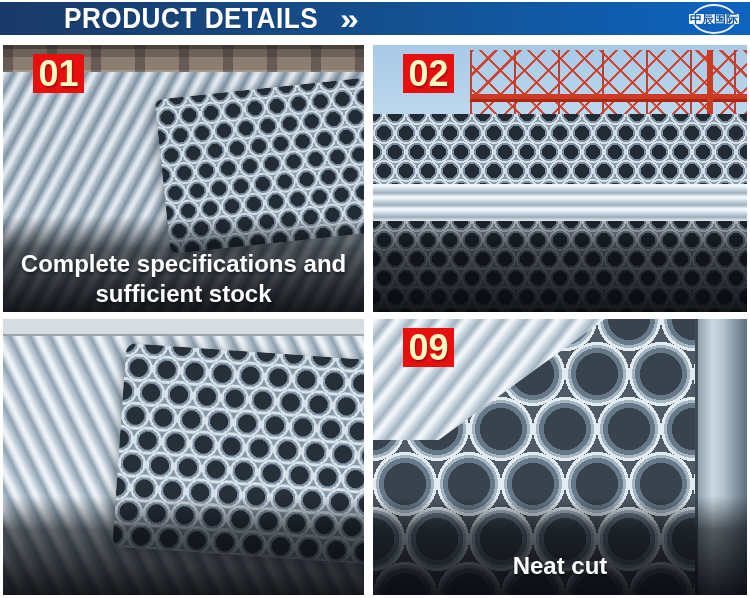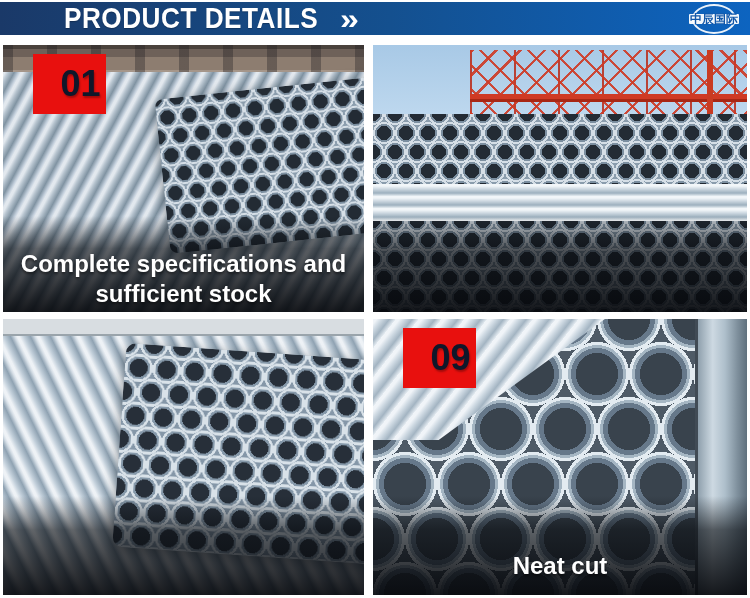--- a/index.html
+++ b/index.html
@@ -38,26 +38,25 @@
   
   .grid {
     position:absolute; top:45px; left:3px; right:3px; bottom:3px;
     display:grid; grid-template-columns:361px 1fr; grid-template-rows:267px 1fr;
     gap:7px 9px;
   }
   .card { position:relative; margin:0; overflow:hidden; background:#9fb0bf; }
   .layer { position:absolute; }
 
   .badge {
-    position:absolute; left:30px; top:9px; width:51px; height:60px; z-index:3;
+    position:absolute; left:30px; top:9px; width:51px; height:39px; z-index:3;
     background:var(--accent_red,#e8100e);
-    color:#0f172a; font-size:36px; font-weight:bold;
+    color:#fef9c3; font-size:36px; font-weight:bold;
     display:flex; align-items:center; justify-content:center;
     text-shadow:1px 2px 2px rgba(0,0,0,.3);
-    padding-left:22px;
   }
   .shade {
     position:absolute; left:0; right:0; bottom:0; height:36%; z-index:2;
     background:linear-gradient(180deg, rgba(10,13,17,0) 0%, rgba(10,13,17,.62) 34%, rgba(7,9,13,.93) 100%);
   }
   .caption {
     position:absolute; left:0; right:0; bottom:4px; z-index:3;
     color:var(--caption_text,#ffffff); font-size:24px; font-weight:bold;
     text-align:center; line-height:1.22; padding:0 14px;
     text-shadow:0 2px 3px rgba(0,0,0,.55);
@@ -179,20 +178,21 @@
     </figure>
 
     <figure class="card">
       <div class="layer q2-sky"></div>
       <div class="layer q2-crane"></div>
       <div class="layer q2-mast"></div>
       <div class="layer q2-tier1 ends-md"></div>
       <div class="layer q2-bodies"></div>
       <div class="layer q2-tier2 ends-md"></div>
       <div class="shade"></div>
+      <div class="badge">02</div>
     </figure>
 
     <figure class="card">
       <div class="layer q3-roof"></div>
       <div class="layer q3-diag"></div>
       <div class="layer q3-cluster"></div>
       <div class="shade"></div>
     </figure>
 
     <figure class="card">

